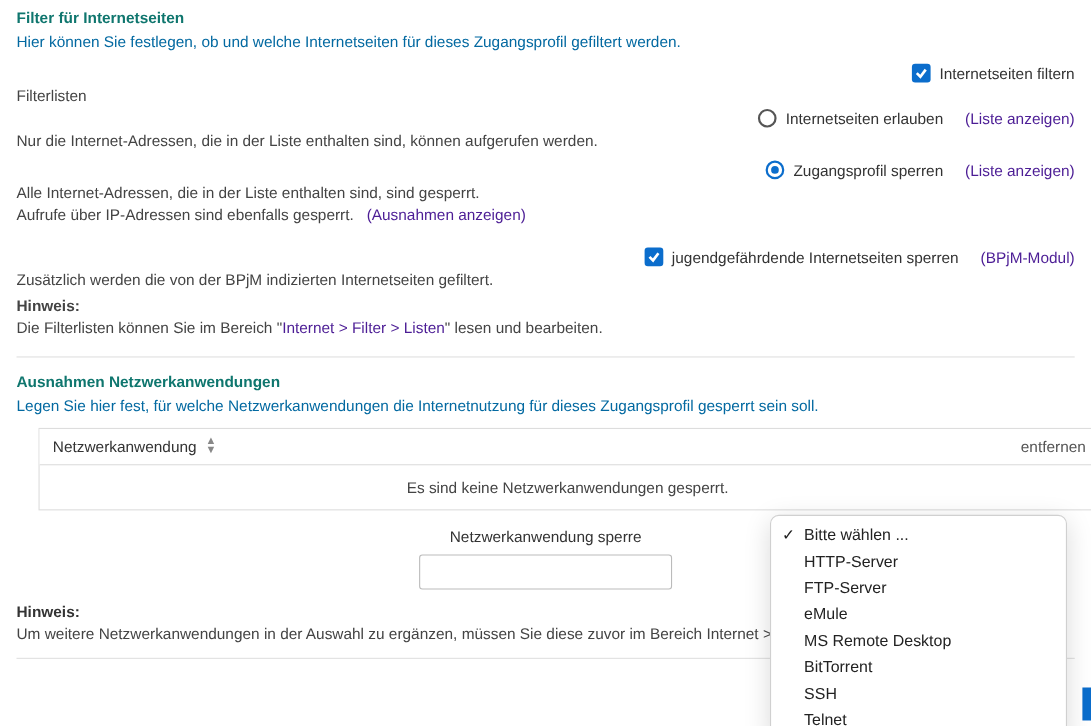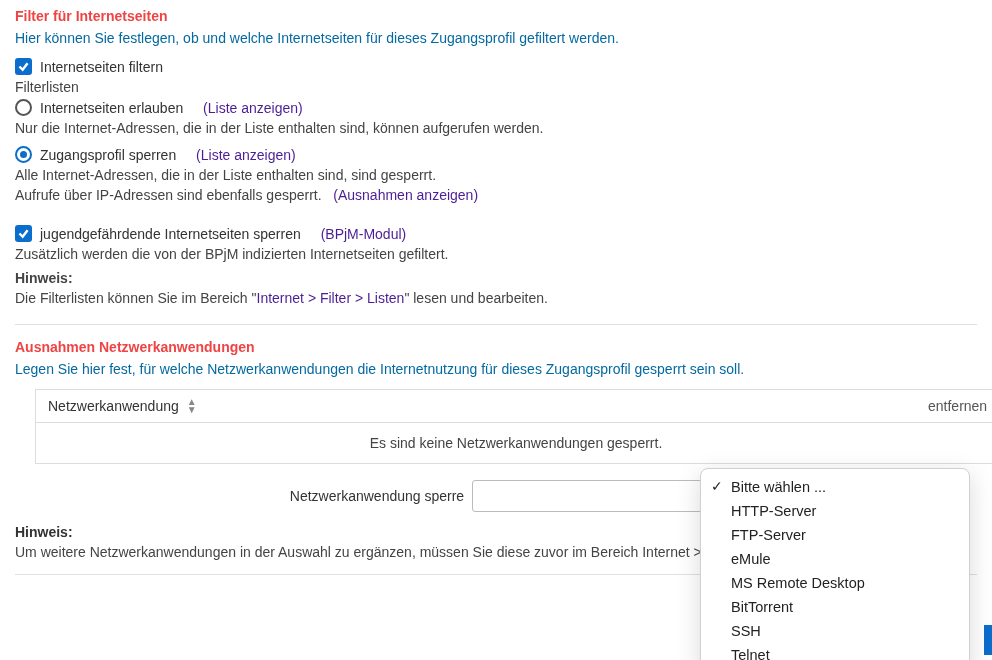--- a/index.html
+++ b/index.html
@@ -8,33 +8,33 @@
     padding: 0 15px;
     font-family: -apple-system, BlinkMacSystemFont, "Segoe UI", Arial, sans-serif;
     font-size: 14px;
     color: #333;
     background: #fff;
     width: 992px;
   }
   .section-heading {
     font-weight: 600;
     font-size: 14px;
-    color: #ef4444;
+    color: #0f766e;
     margin: 8px 0 6px 0;
   }
   .section-desc {
     color: #0369a1;
     margin: 0 0 12px 0;
   }
   .indent-1 { margin-left: 20px; }
   .indent-2 { margin-left: 44px; }
   .indent-3 { margin-left: 66px; }
   .indent-4 { margin-left: 86px; }
 
-  .row { display: flex; align-items: center; gap: 8px; margin: 3px 0; }
+  .row { display: flex; align-items: center; gap: 8px; margin: 3px 0; justify-content: flex-end; }
   .desc-line { color:#444; margin:4px 0; }
 
   .link { color: #4c1d95; cursor: pointer; }
 
   
   .cb {
     width: 17px; height: 17px; border-radius: 3px; display:inline-flex;
     align-items:center; justify-content:center; flex:0 0 auto;
   }
   .cb.checked { background:#0b6dcc; }
@@ -54,21 +54,21 @@
   .hr { border:none; border-top:1px solid #e0e0e0; margin:18px 0 14px 0; }
 
   
   .tbl { border:1px solid #ddd; margin-top:12px; width:100%; }
   .tbl-head { display:flex; background:#fff; border-bottom:1px solid #ddd; }
   .tbl-head .colA { flex:1; padding:8px 12px; display:flex; align-items:center; gap:8px; }
   .tbl-head .colB { width:80px; padding:8px 12px; text-align:right; color:#555; }
   .sort-icon { font-size:10px; color:#888; line-height:8px; }
   .tbl-empty { text-align:center; padding:12px; color:#444; }
 
-  .block-row { display:flex; align-items:center; justify-content:center; gap:8px; margin:16px 0 10px 0; }
+  .block-row { display:flex; align-items:center; justify-content:center; gap:8px; margin:16px 0 10px 0;flex-direction:column; }
   .select-box { border:1px solid #bbb; border-radius:3px; padding:5px 10px; min-width:230px; height:32px; background:#fff; }
 
   .note-label { font-weight:600; margin-top:12px; }
 
   
   .dropdown {
     position:absolute;
     left:700px; top:468px;
     width:270px;
     background:#fff;

